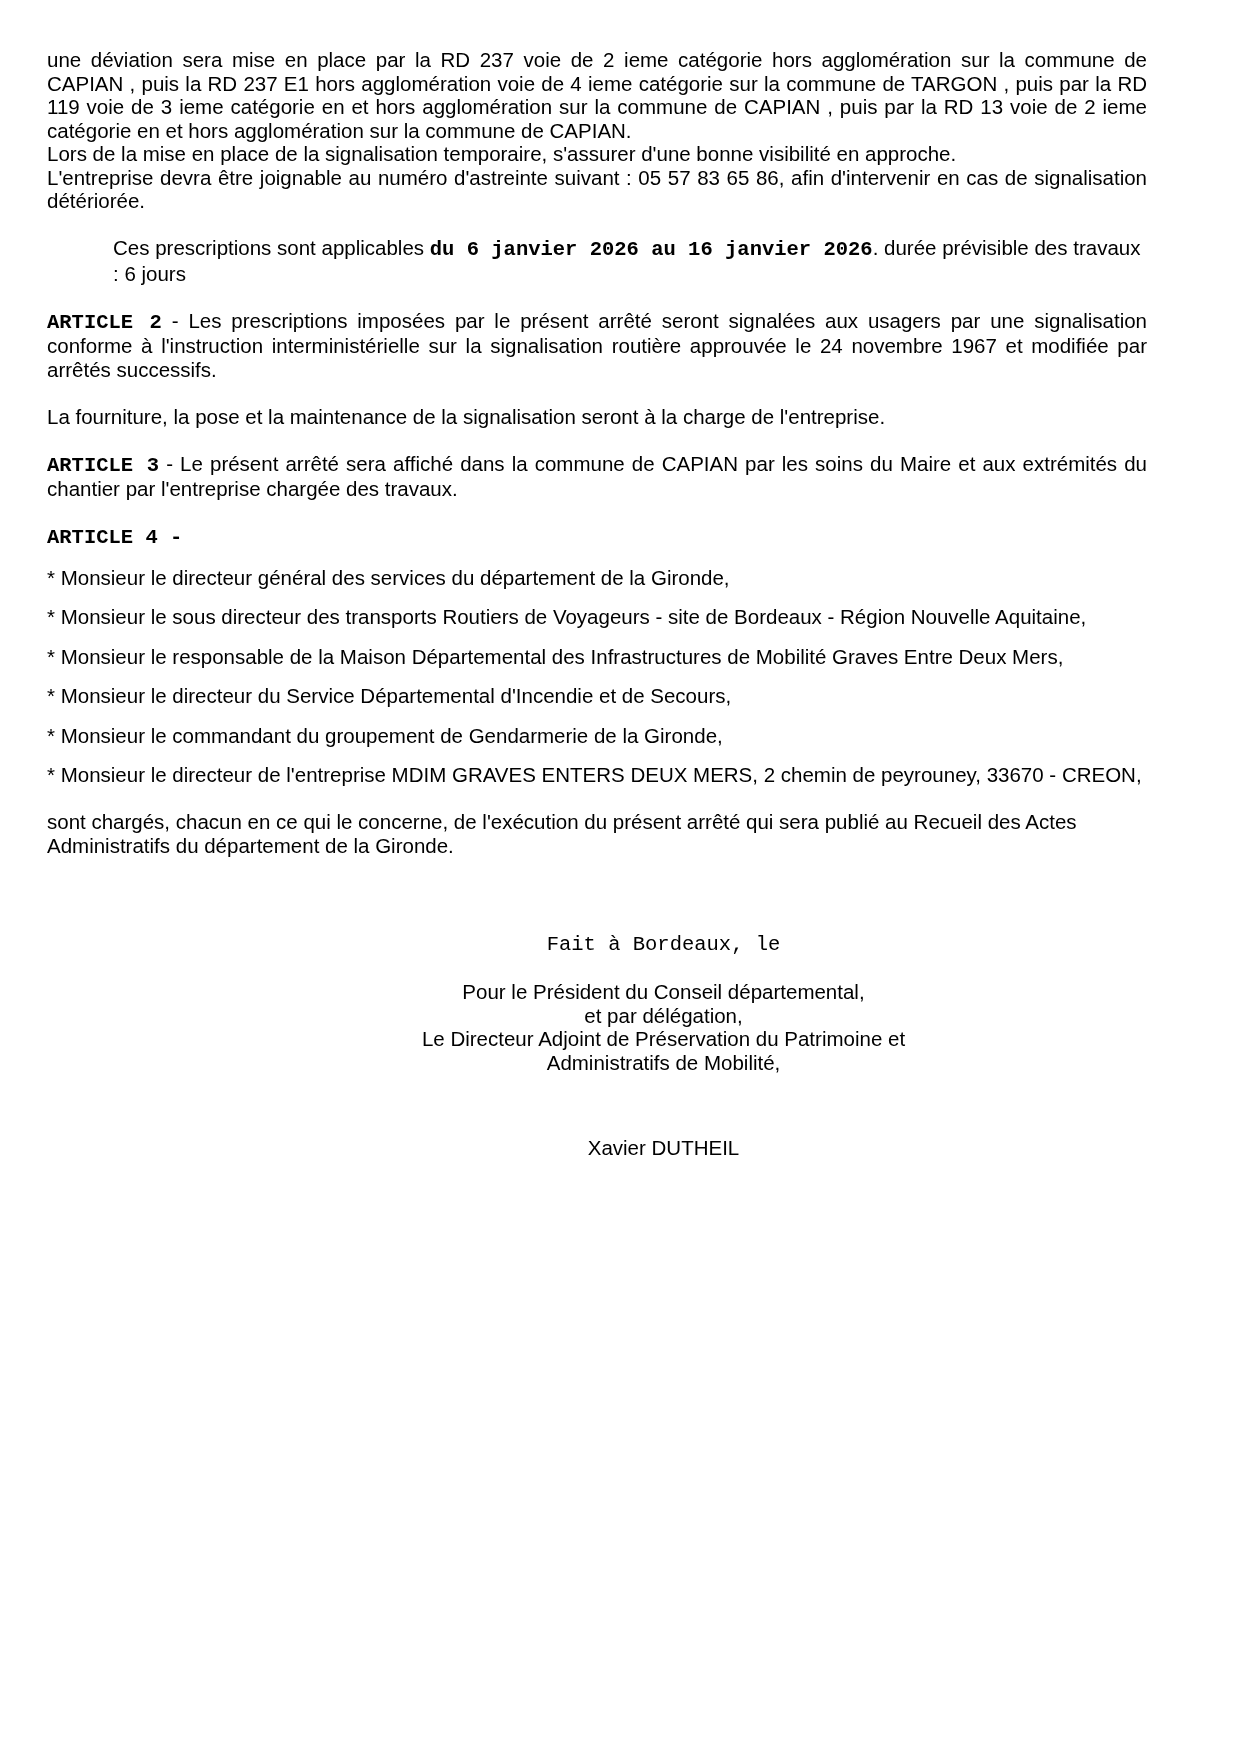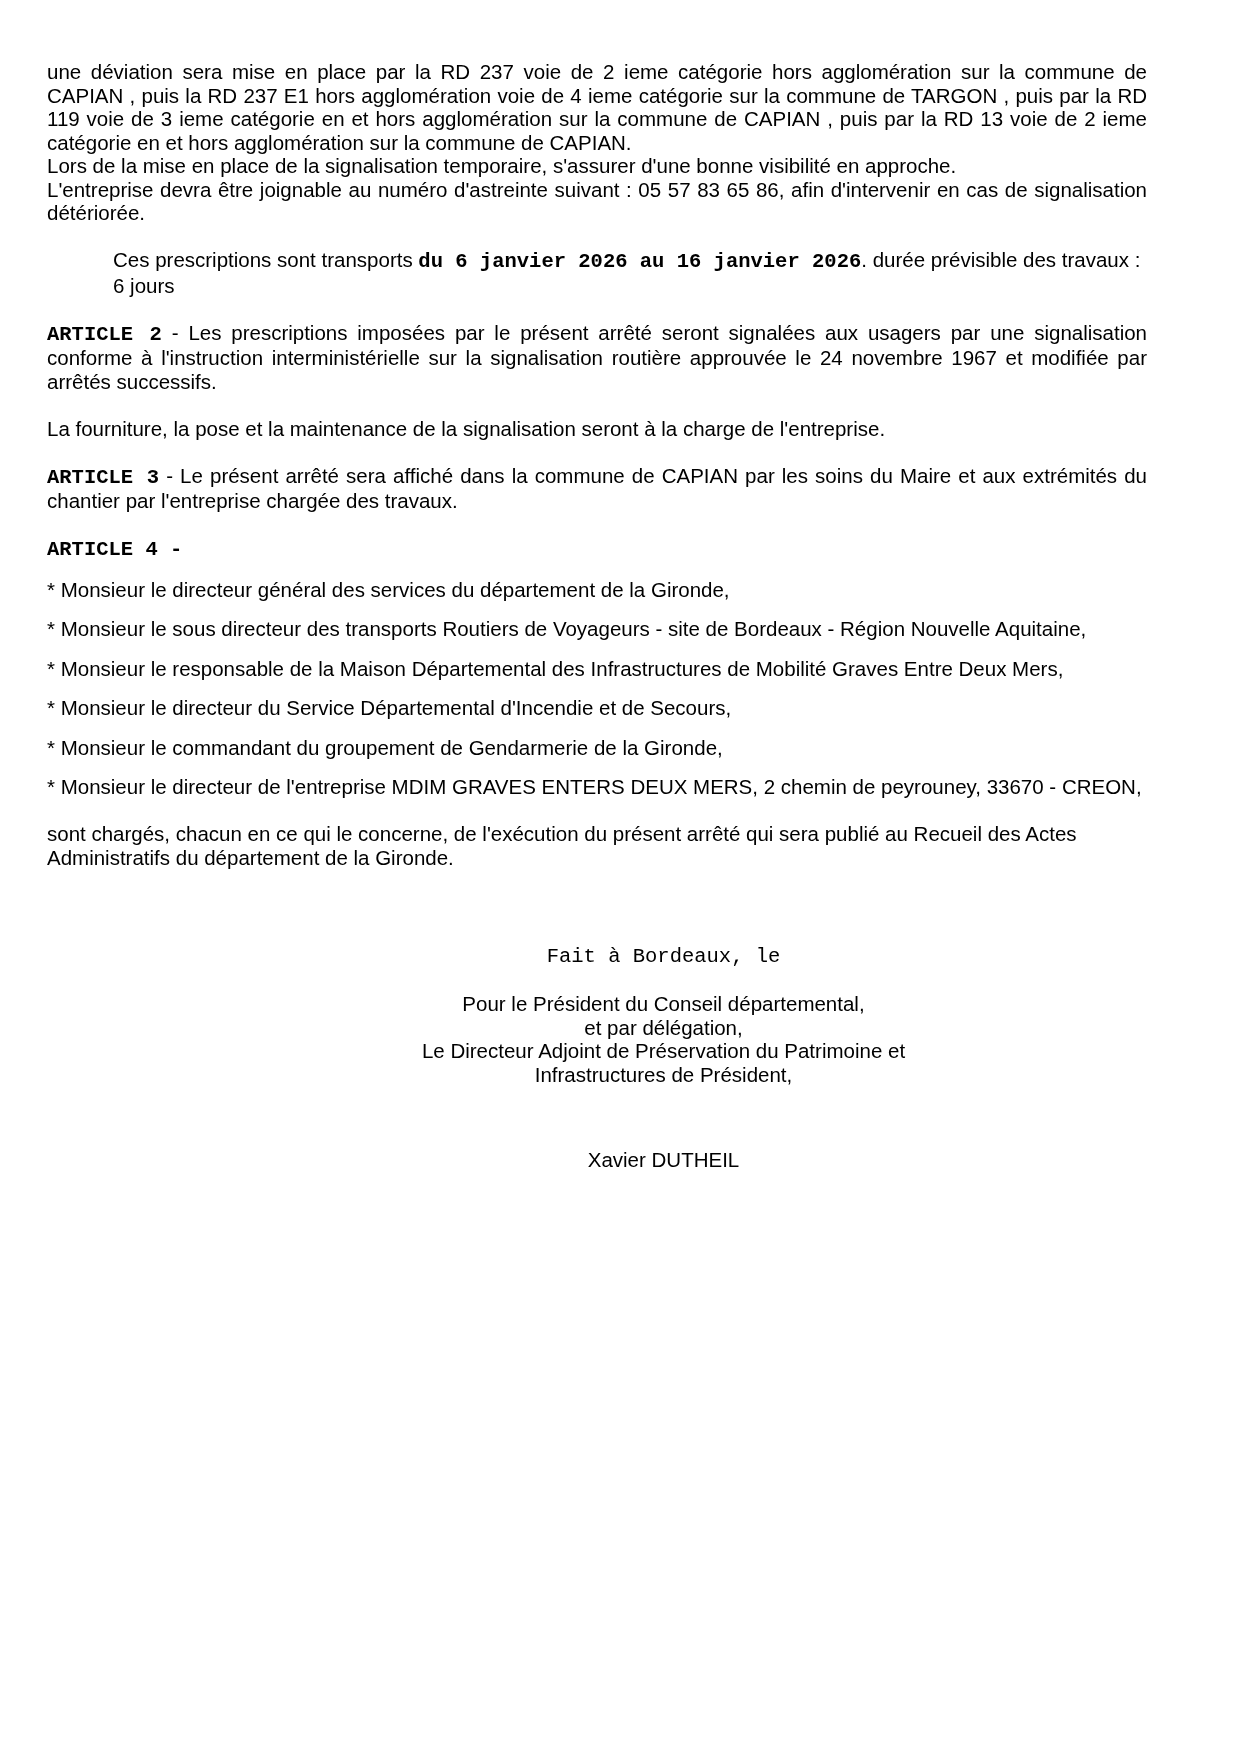--- a/index.html
+++ b/index.html
@@ -6,21 +6,21 @@
   html, body { background: #ffffff; }
   .page {
     position: relative;
     width: 1241px;
     height: 1754px;
     background: #ffffff;
     color: #000000;
     font-family: "Liberation Sans", "DejaVu Sans", sans-serif;
     font-size: 20.5px;
     line-height: 23.5px;
-    padding: 60px 94px 0 47px;
+    padding: 48px 94px 0 47px;
     overflow: hidden;
   }
   p { margin: 0; }
   .justify { text-align: justify; }
   .gap { margin-top: 23.5px; }
   .tab-indent { padding-left: 66px; }
   .recipient { margin-top: 16px; white-space: nowrap; }
   strong, .bold { font-weight: bold; font-family: Liberation Mono, monospace; }
   .sig-center { width: 967px; margin-left: 133px; text-align: center; }
   .fait { margin-top: 76px; font-family: Liberation Mono, monospace; }
@@ -31,21 +31,21 @@
 <body>
 
 <div class="page">
 
   <p class="justify">une déviation sera mise en place par la RD 237 voie de 2 ieme catégorie hors agglomération sur la commune de CAPIAN , puis la RD 237 E1 hors agglomération voie de 4 ieme catégorie sur la commune de TARGON , puis par la RD 119 voie de 3 ieme catégorie en et hors agglomération sur la commune de CAPIAN , puis par la RD 13 voie de 2 ieme catégorie en et hors agglomération sur la commune de CAPIAN.</p>
 
   <p>Lors de la mise en place de la signalisation temporaire, s'assurer d'une bonne visibilité en approche.</p>
 
   <p class="justify">L'entreprise devra être joignable au numéro d'astreinte suivant : 05 57 83 65 86, afin d'intervenir en cas de signalisation détériorée.</p>
 
-  <p class="gap tab-indent"><span>Ces prescriptions sont transports </span><strong>du 6 janvier 2026 au 16 janvier 2026</strong><span>. durée prévisible des travaux : 6 jours</span></p>
+  <p class="gap tab-indent"><span>Ces prescriptions sont applicables </span><strong>du 6 janvier 2026 au 16 janvier 2026</strong><span>. durée prévisible des travaux : 6 jours</span></p>
 
   <p class="gap justify"><strong>ARTICLE 2</strong><span> - Les prescriptions imposées par le présent arrêté seront signalées aux usagers par une signalisation conforme à l'instruction interministérielle sur la signalisation routière approuvée le 24 novembre 1967 et modifiée par arrêtés successifs.</span></p>
 
   <p class="gap">La fourniture, la pose et la maintenance de la signalisation seront à la charge de l'entreprise.</p>
 
   <p class="gap justify"><strong>ARTICLE 3</strong><span> - Le présent arrêté sera affiché dans la commune de CAPIAN par les soins du Maire et aux extrémités du chantier par l'entreprise chargée des travaux.</span></p>
 
   <p class="gap"><strong>ARTICLE 4 -</strong></p>
 
   <p class="recipient">* Monsieur le directeur général des services du département de la Gironde,</p>
@@ -57,19 +57,19 @@
 
   <p class="gap">sont chargés, chacun en ce qui le concerne, de l'exécution du présent arrêté qui sera publié au Recueil des Actes Administratifs du département de la Gironde.</p>
 
   <div class="sig-center">
     <p class="fait">Fait à Bordeaux, le</p>
 
     <div class="sig-block">
       <p>Pour le Président du Conseil départemental,</p>
       <p>et par délégation,</p>
       <p>Le Directeur Adjoint de Préservation du Patrimoine et</p>
-      <p>Infrastructures de Président,</p>
+      <p>Administratifs de Mobilité,</p>
     </div>
 
     <p class="signer">Xavier DUTHEIL</p>
   </div>
 
 </div>
 
 </body></html>

